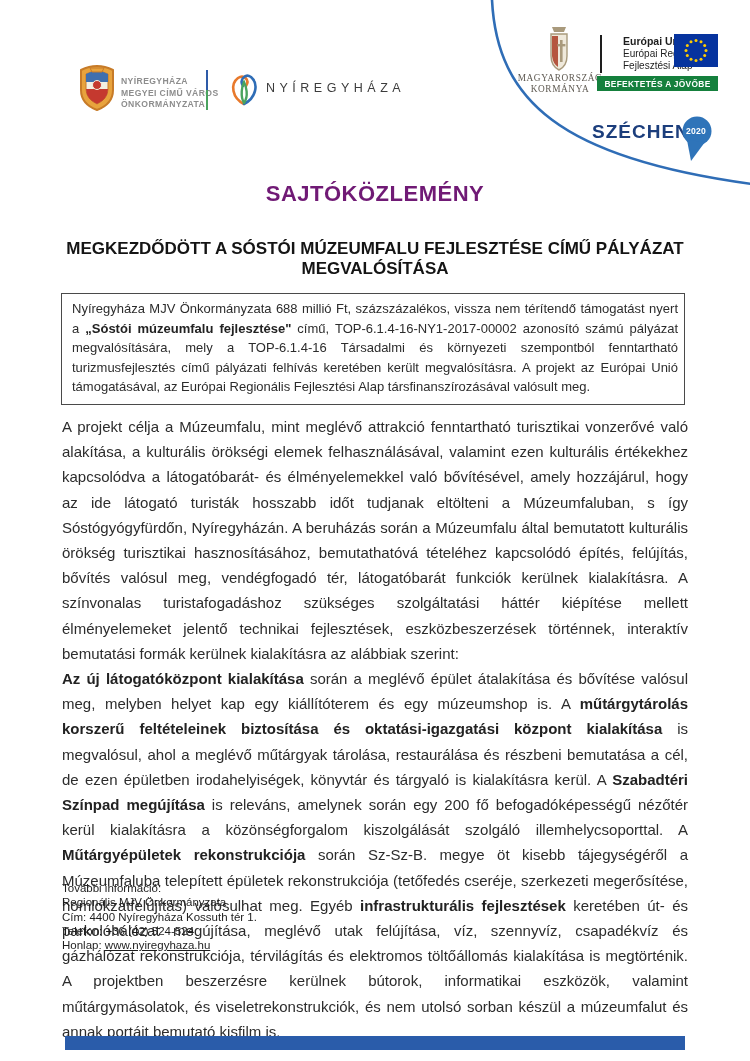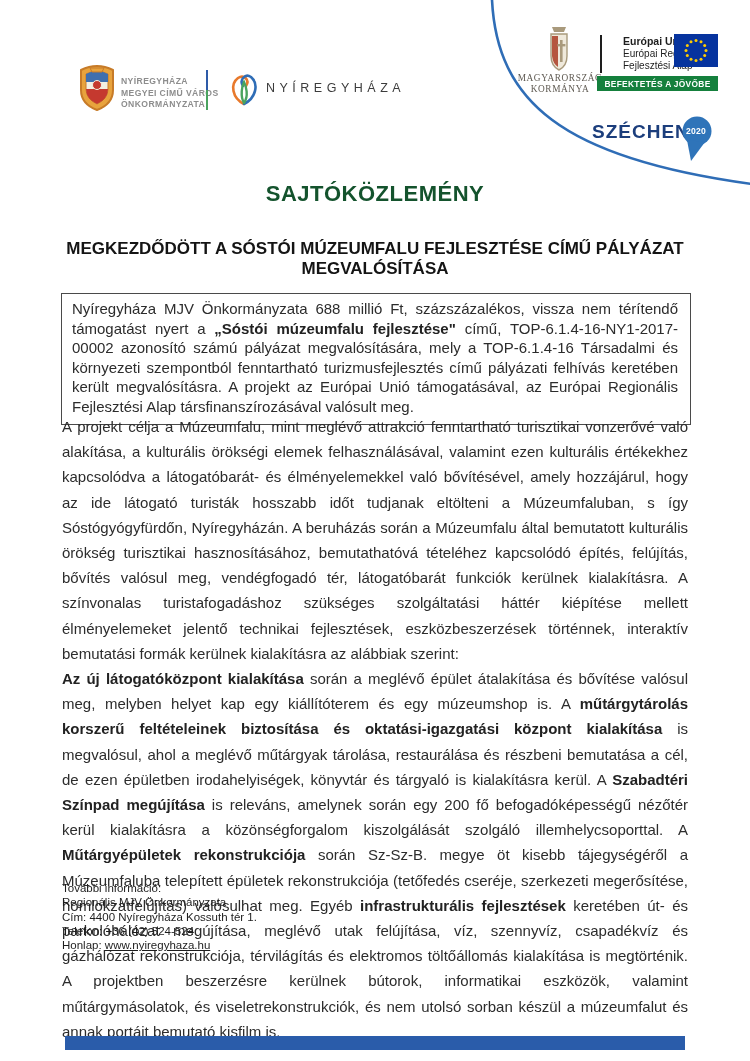--- a/index.html
+++ b/index.html
@@ -23,28 +23,28 @@
   .banner{left:597px;top:76px;width:121px;height:15px;background:#15803d;color:#fff;
           font-size:8.4px;font-weight:bold;letter-spacing:.3px;display:flex;
           align-items:center;justify-content:center;}
   .szech-word{left:592px;top:121px;font-size:19px;font-weight:bold;color:#1c3e7c;letter-spacing:1px;}
   .pin-wrap{left:681px;top:115px;width:32px;height:48px;}
   .pin-label{position:absolute;left:681px;top:126px;width:30px;text-align:center;
              font-size:8.6px;font-weight:bold;color:#ffffff;letter-spacing:.2px;}
 
   
   .title{position:absolute;left:0;top:181px;width:750px;text-align:center;
-         font-size:22px;font-weight:bold;color:#14532d;letter-spacing:.5px;}
+         font-size:22px;font-weight:bold;color:#701a75;letter-spacing:.5px;}
   .headline{position:absolute;left:40px;top:239px;width:670px;text-align:center;
             font-size:17px;font-weight:bold;color:#141414;}
   .date{position:absolute;left:0;top:257px;width:750px;text-align:center;
         font-size:12.4px;color:#3a3a3a;}
   .lead-box{position:absolute;left:61px;top:293px;width:606px;
-            border:1px solid #4a4a4a;padding:5px 12px 7px 10px;
-            font-size:15px;line-height:19.6px;text-align:justify;color:#2c2c2c;}
+            border:1px solid #4a4a4a;padding:5px 6px 7px 10px;
+            font-size:13px;line-height:19.6px;text-align:justify;color:#2c2c2c;}
   .body-text{position:absolute;left:62px;top:414px;width:626px;
              font-size:15px;line-height:25.2px;text-align:justify;color:#2c2c2c;
              white-space:pre-line;}
   .body-text b,.lead-box b{font-weight:bold;color:#222;}
   .contact{position:absolute;left:62px;top:881px;font-size:11.5px;line-height:14.3px;color:#1d1d1d;}
   .contact a{color:#1d1d1d;text-decoration:underline;}
   .footer-bar{position:absolute;left:65px;top:1036px;width:620px;height:14px;background:#2a5caa;}
 </style>
 </head>
 <body>

